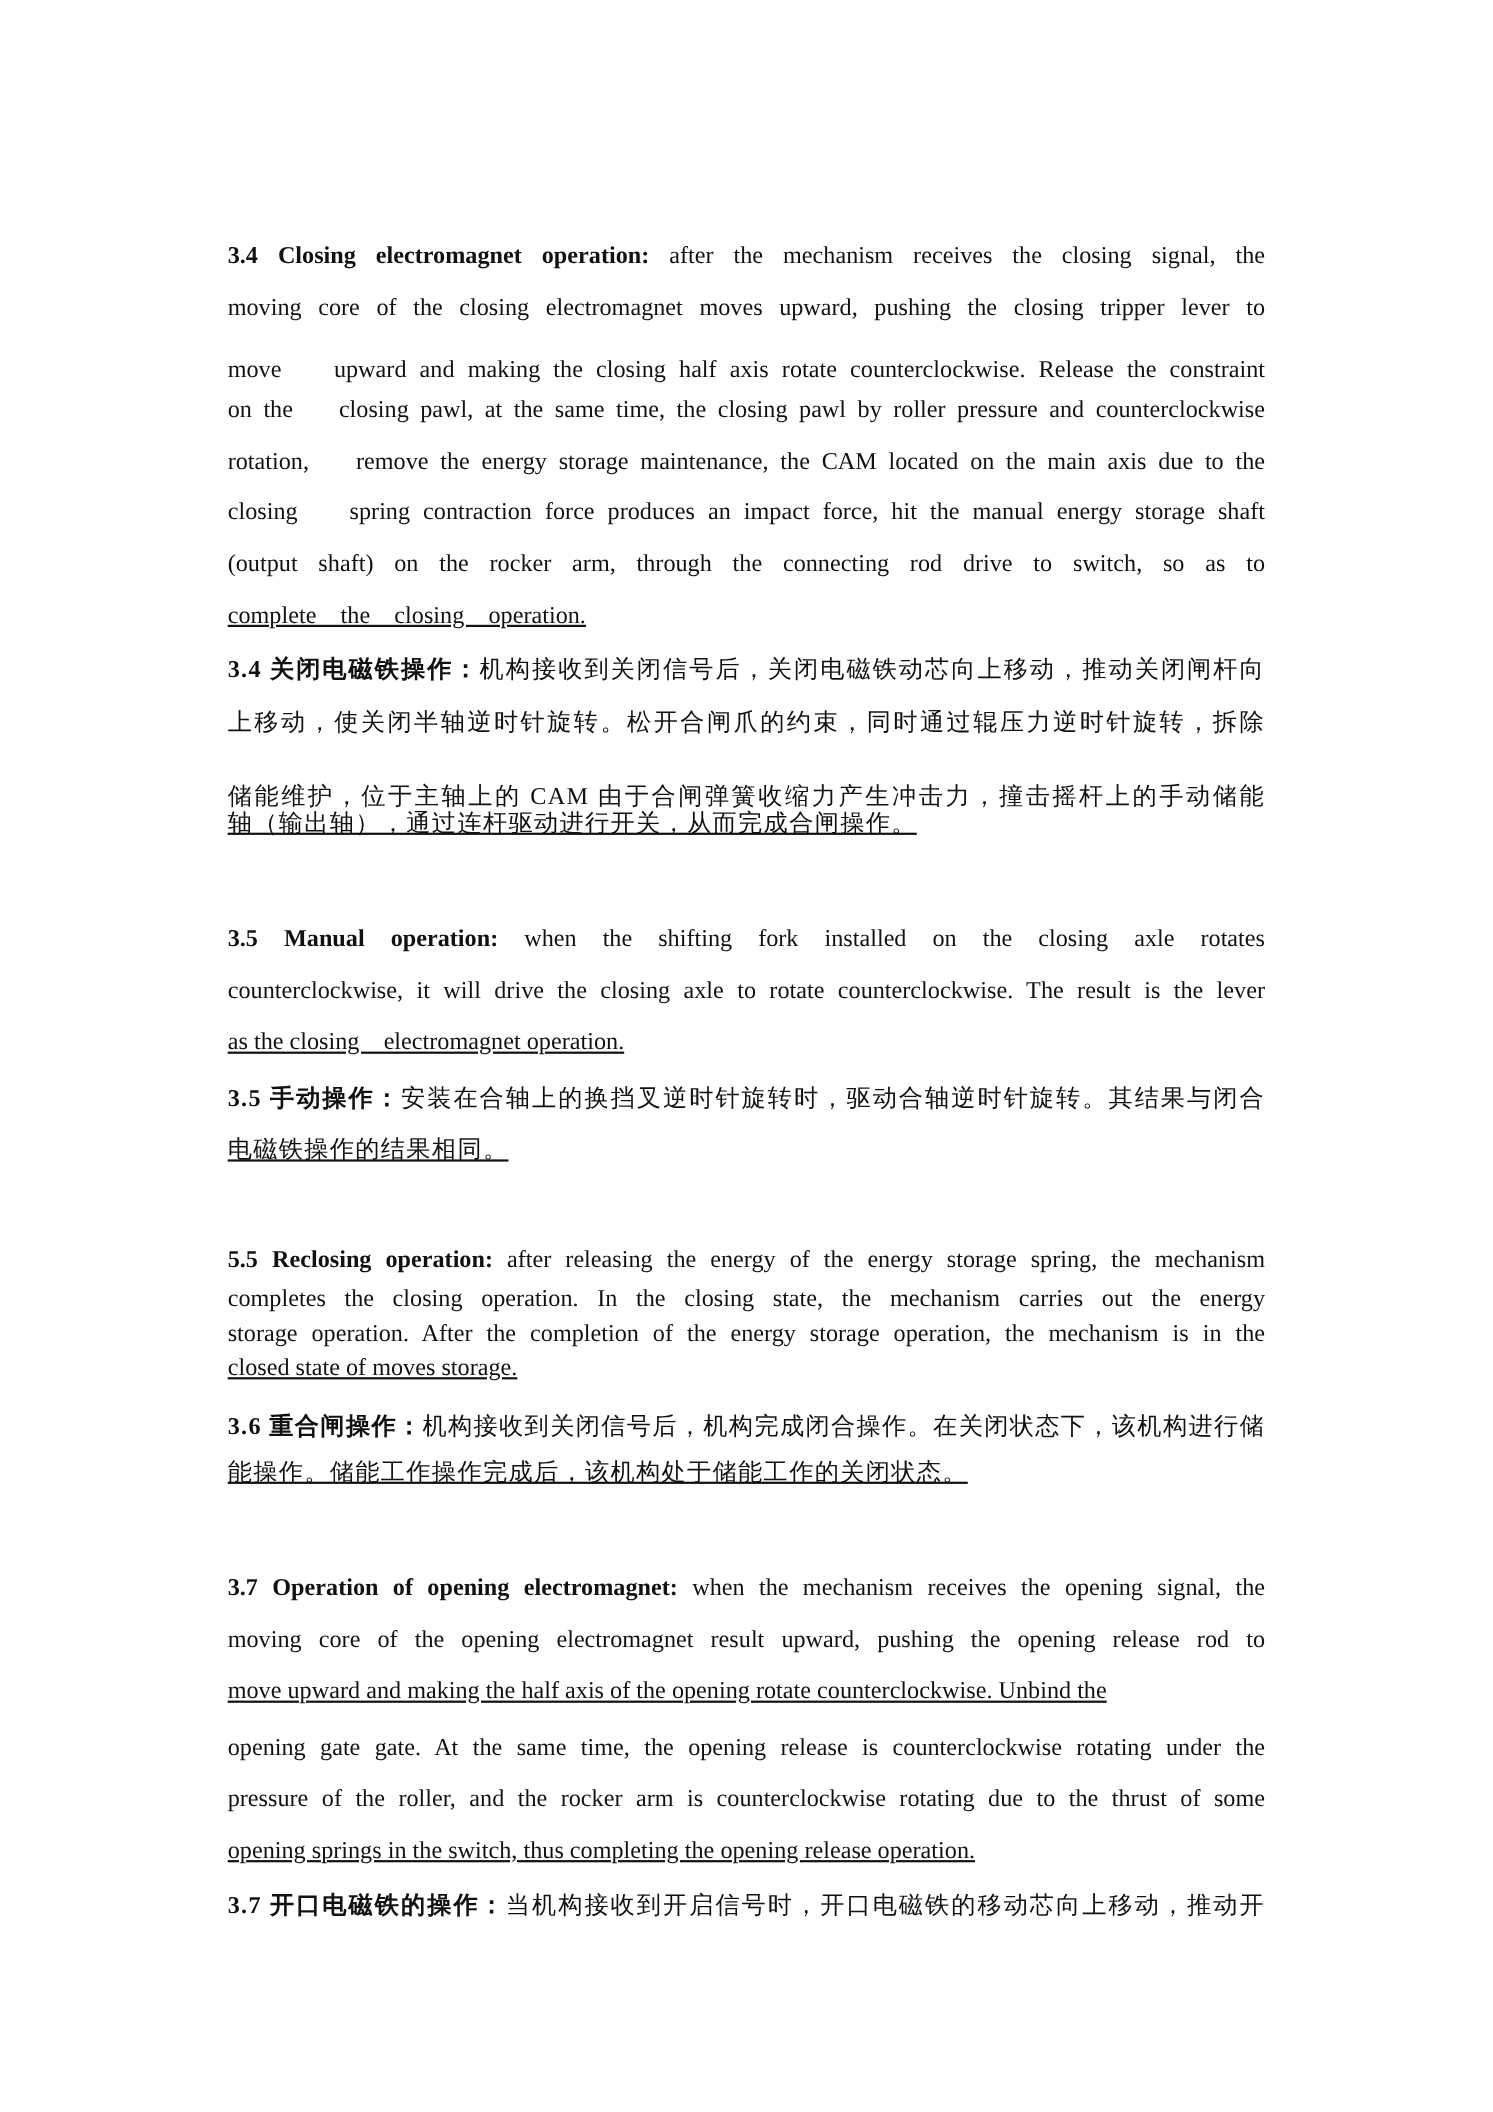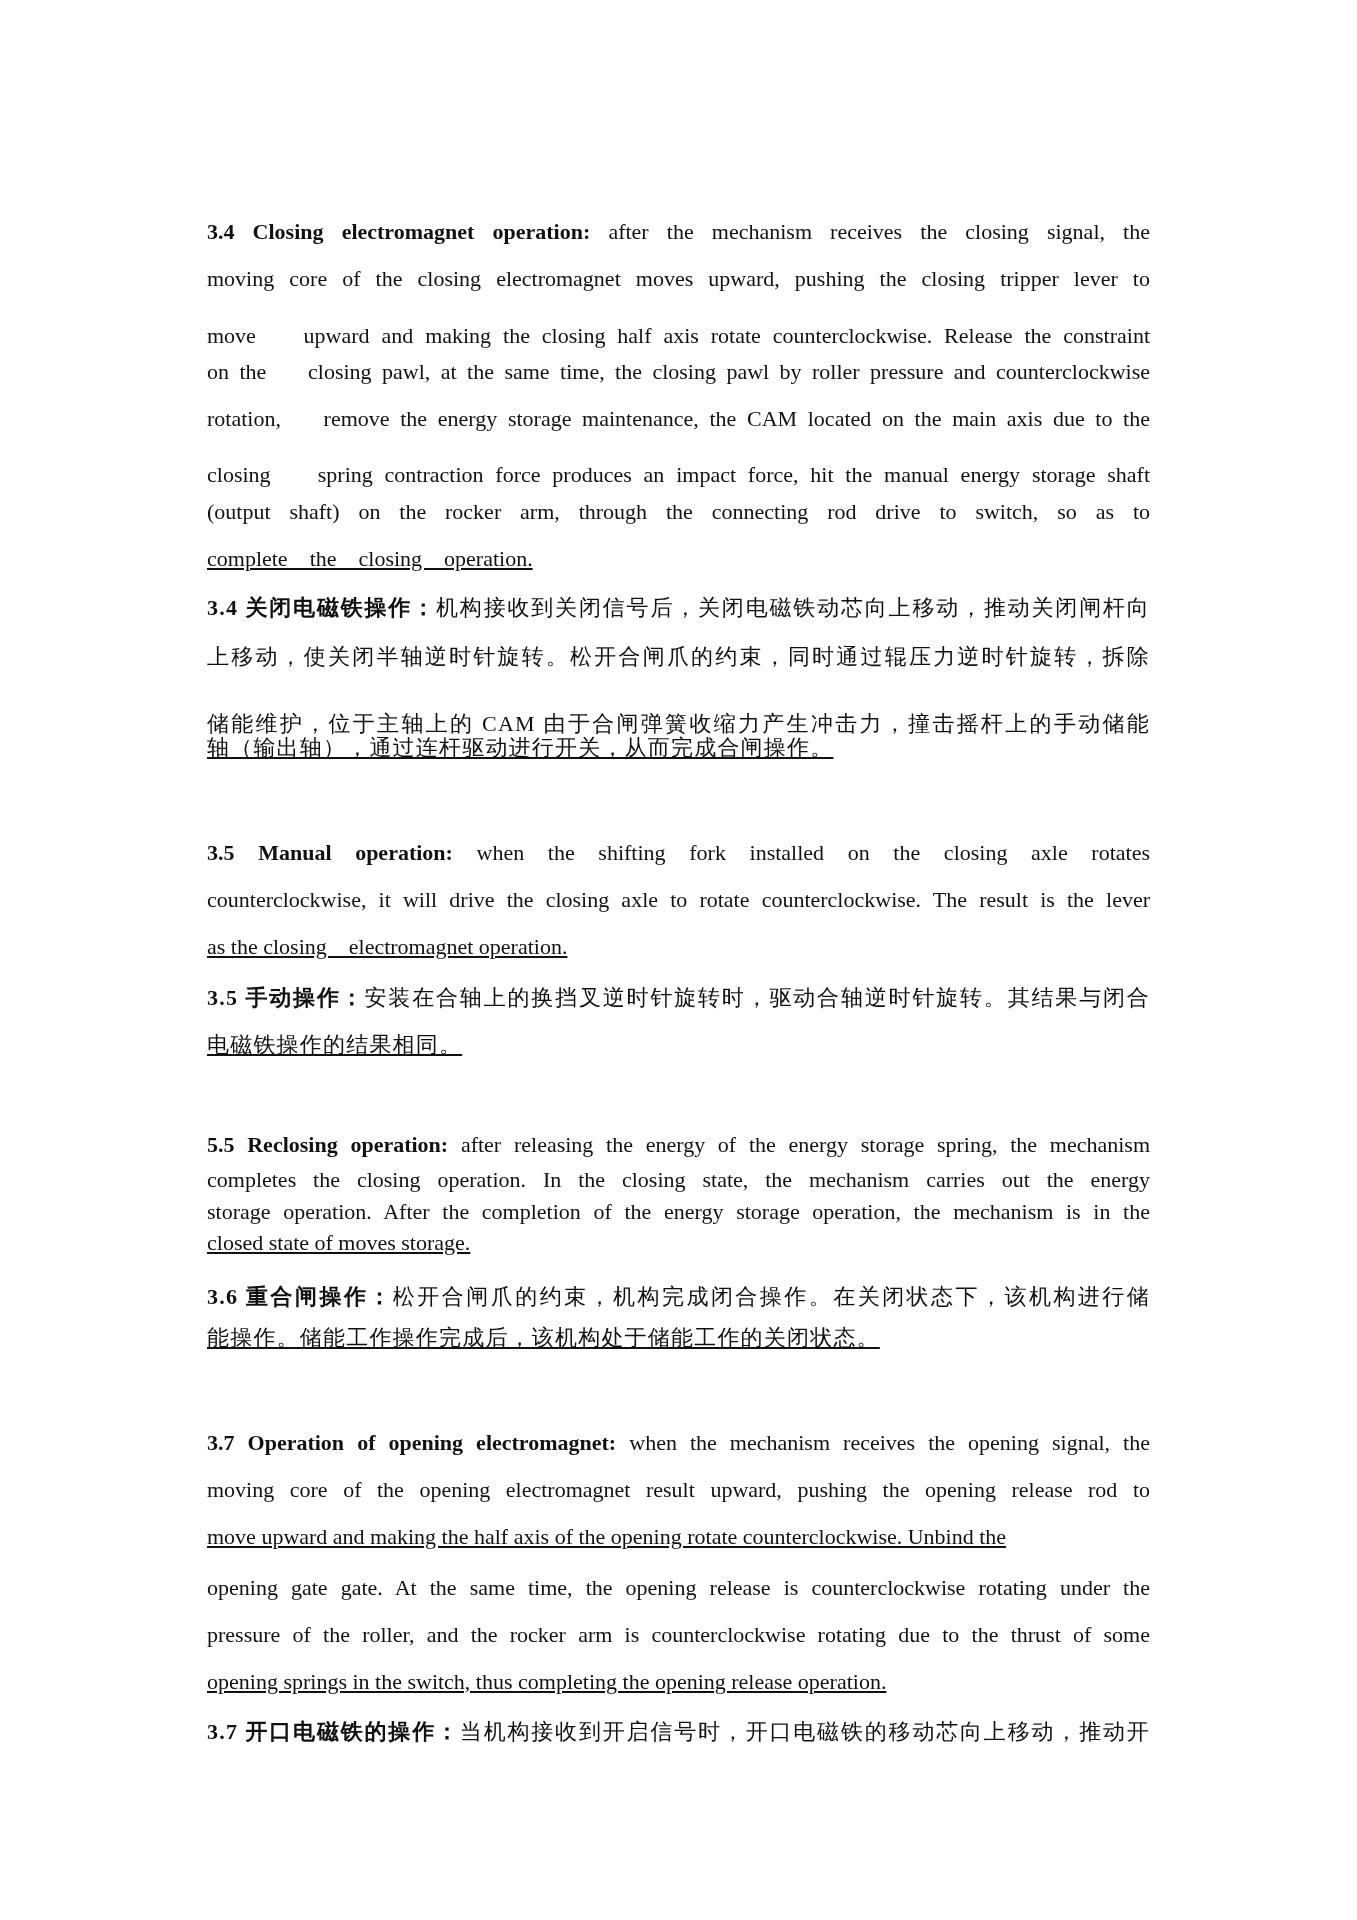--- a/index.html
+++ b/index.html
@@ -17,21 +17,21 @@
 <body>
 
 <div class="page">
 
   <div class="section">
     <div class="line" style="top:217px"><span class="bold">3.4 Closing electromagnet operation:</span><span> after the mechanism receives the closing signal, the</span></div>
     <div class="line" style="top:264px">moving core of the closing electromagnet moves upward, pushing the closing tripper lever to</div>
     <div class="line" style="top:321px; white-space:pre">move    upward and making the closing half axis rotate counterclockwise. Release the constraint</div>
     <div class="line" style="top:357px; white-space:pre">on the    closing pawl, at the same time, the closing pawl by roller pressure and counterclockwise</div>
     <div class="line" style="top:404px; white-space:pre">rotation,    remove the energy storage maintenance, the CAM located on the main axis due to the</div>
-    <div class="line" style="top:460px; white-space:pre">closing    spring contraction force produces an impact force, hit the manual energy storage shaft</div>
+    <div class="line" style="top:450px; white-space:pre">closing    spring contraction force produces an impact force, hit the manual energy storage shaft</div>
     <div class="line" style="top:497px">(output shaft) on the rocker arm, through the    connecting rod    drive to    switch,    so    as    to</div>
     <div class="line last" style="top:544px; white-space:pre">complete    the    closing    operation.</div>
 
     <div class="line cn" style="top:593px"><span class="bold">3.4 关闭电磁铁操作：</span><span>机构接收到关闭信号后，关闭电磁铁动芯向上移动，推动关闭闸杆向</span></div>
     <div class="line cn" style="top:642px">上移动，使关闭半轴逆时针旋转。松开合闸爪的约束，同时通过辊压力逆时针旋转，拆除</div>
     <div class="line cn" style="top:709px">储能维护，位于主轴上的 CAM 由于合闸弹簧收缩力产生冲击力，撞击摇杆上的手动储能</div>
     <div class="line cn last" style="top:733px">轴（输出轴），通过连杆驱动进行开关，从而完成合闸操作。</div>
   </div>
 
   <div class="section">
@@ -42,21 +42,21 @@
     <div class="line cn" style="top:983px"><span class="bold">3.5 手动操作：</span><span>安装在合轴上的换挡叉逆时针旋转时，驱动合轴逆时针旋转。其结果与闭合</span></div>
     <div class="line cn last" style="top:1030px">电磁铁操作的结果相同。</div>
   </div>
 
   <div class="section">
     <div class="line" style="top:1130px"><span class="bold">5.5 Reclosing operation:</span><span> after releasing the energy of the energy storage spring, the mechanism</span></div>
     <div class="line" style="top:1165px">completes the closing operation. In the closing state, the mechanism carries out the energy</div>
     <div class="line" style="top:1197px">storage operation. After the completion of the energy storage operation, the mechanism is in the</div>
     <div class="line last" style="top:1228px">closed state of moves storage.</div>
 
-    <div class="line cn" style="top:1282px"><span class="bold">3.6 重合闸操作：</span><span>松开合闸爪的约束，机构完成闭合操作。在关闭状态下，该机构进行储</span></div>
+    <div class="line cn" style="top:1282px"><span class="bold">3.6 重合闸操作：</span><span>机构接收到关闭信号后，机构完成闭合操作。在关闭状态下，该机构进行储</span></div>
     <div class="line cn last" style="top:1323px">能操作。储能工作操作完成后，该机构处于储能工作的关闭状态。</div>
   </div>
 
   <div class="section">
     <div class="line" style="top:1428px"><span class="bold">3.7 Operation of opening electromagnet:</span><span> when the mechanism receives the opening signal, the</span></div>
     <div class="line" style="top:1475px">moving core of the opening electromagnet result upward, pushing the opening release rod to</div>
     <div class="line last" style="top:1522px">move upward and making the half axis of the opening rotate counterclockwise. Unbind the</div>
     <div class="line" style="top:1573px">opening gate gate. At the same time, the opening release is counterclockwise rotating under the</div>
     <div class="line" style="top:1620px">pressure of the roller, and the rocker arm is counterclockwise rotating due to the thrust of some</div>
     <div class="line last" style="top:1667px">opening springs in the switch, thus completing the opening release operation.</div>

